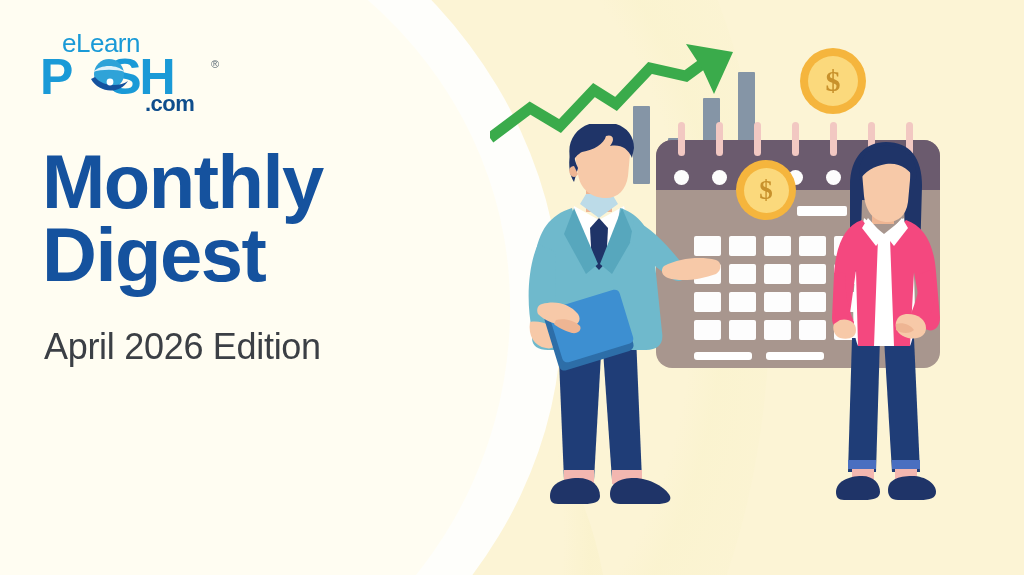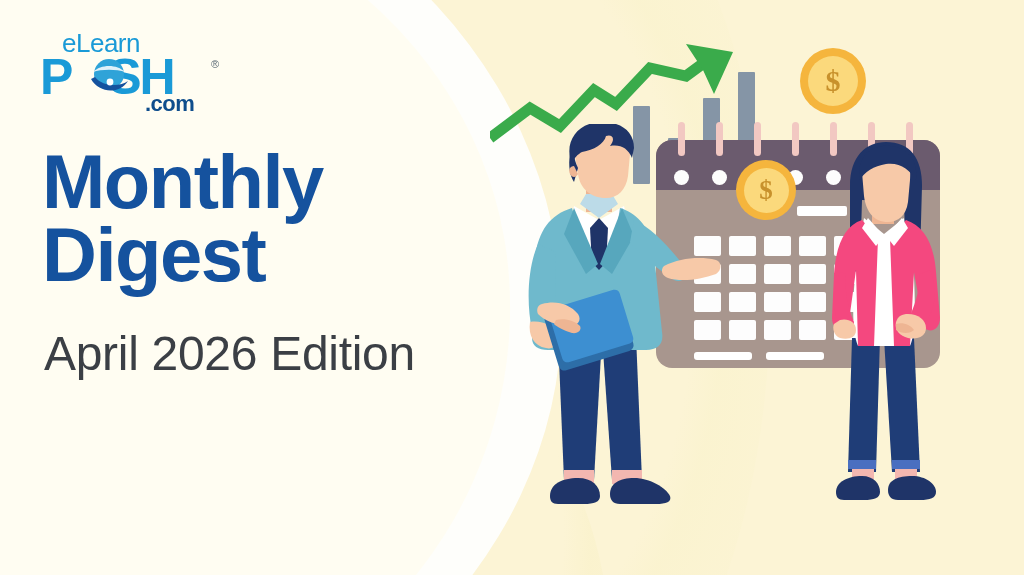--- a/index.html
+++ b/index.html
@@ -62,21 +62,21 @@
 
   
   #headline{
     position:absolute;left:42px;top:146px;width:470px;
     font-size:76px;line-height:.96;font-weight:700;
     color:#15529e;letter-spacing:-1.5px;
   }
   #headline .l2{display:block;}
   #edition{
     position:absolute;left:44px;top:326px;
-    font-size:48px;font-weight:400;color:#3b3f45;letter-spacing:-.3px;
+    font-size:36px;font-weight:400;color:#3b3f45;letter-spacing:-.3px;
   }
   #tagline{
     position:absolute;left:44px;top:474px;width:430px;
     font-size:23px;line-height:1.62;font-weight:400;color:#1f4154;
   }
 
   
   #art{position:absolute;left:470px;top:0;width:554px;height:575px;}
 
   

